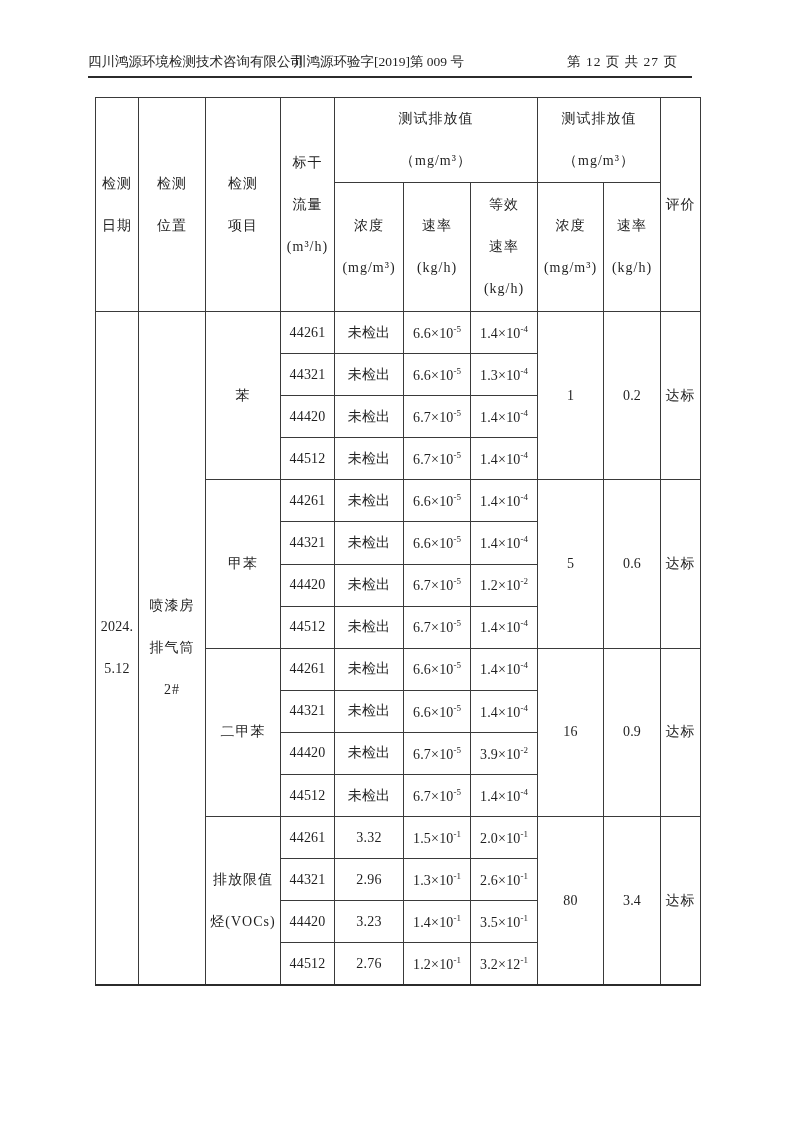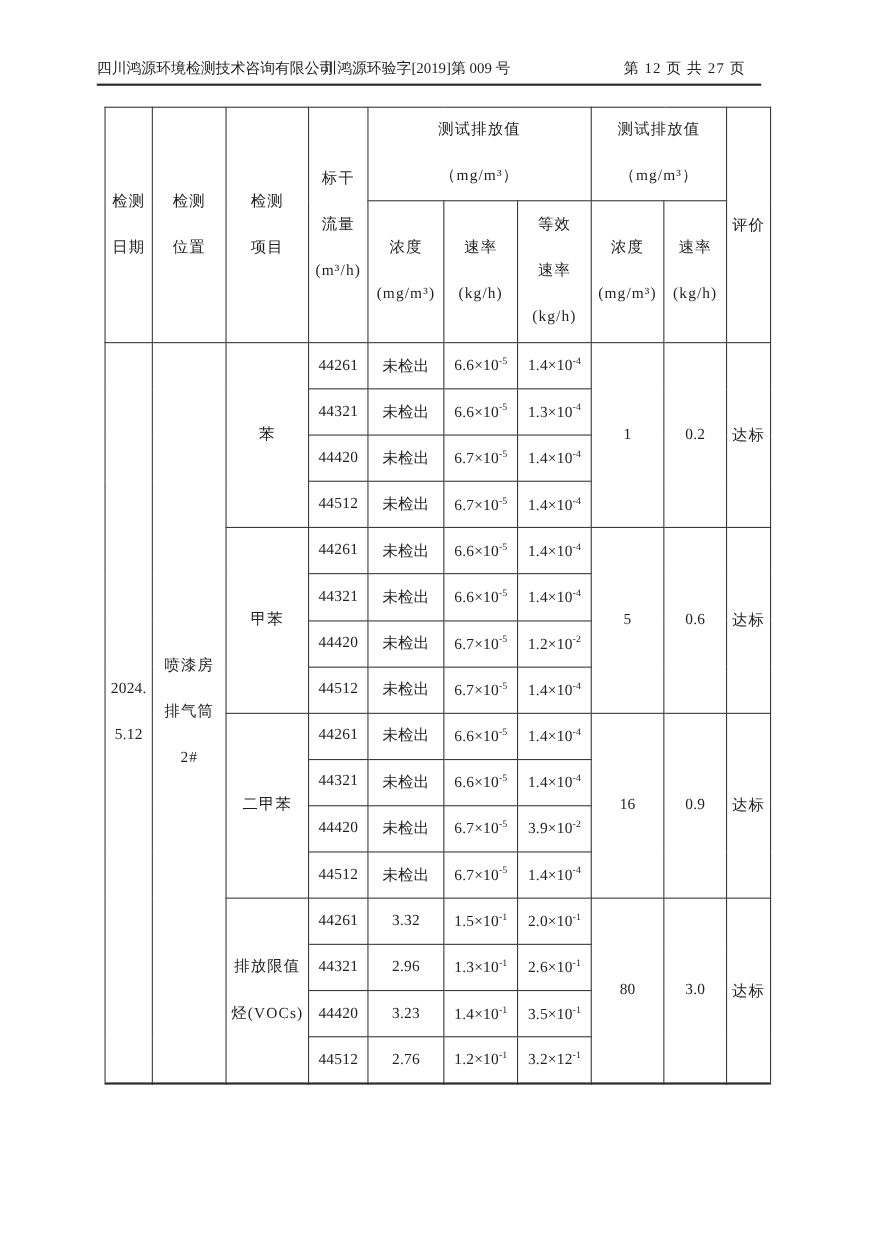--- a/index.html
+++ b/index.html
@@ -221,21 +221,21 @@
     <tr>
       <td rowspan="4" class="lines cjk">
           <span>排放限值</span>
           <span>烃(VOCs)</span>
         </td>
       <td class="num">44261</td>
       <td class="num">3.32</td>
       <td class="num"><span>1.5×10</span><sup class="exp">-1</sup></td>
       <td class="num"><span>2.0×10</span><sup class="exp">-1</sup></td>
       <td rowspan="4" class="num">80</td>
-      <td rowspan="4" class="num">3.0</td>
+      <td rowspan="4" class="num">3.4</td>
       <td rowspan="4" class="cjk">达标</td>
     </tr>
     <tr>
       <td class="num">44321</td>
       <td class="num">2.96</td>
       <td class="num"><span>1.3×10</span><sup class="exp">-1</sup></td>
       <td class="num"><span>2.6×10</span><sup class="exp">-1</sup></td>
     </tr>
     <tr>
       <td class="num">44420</td>

